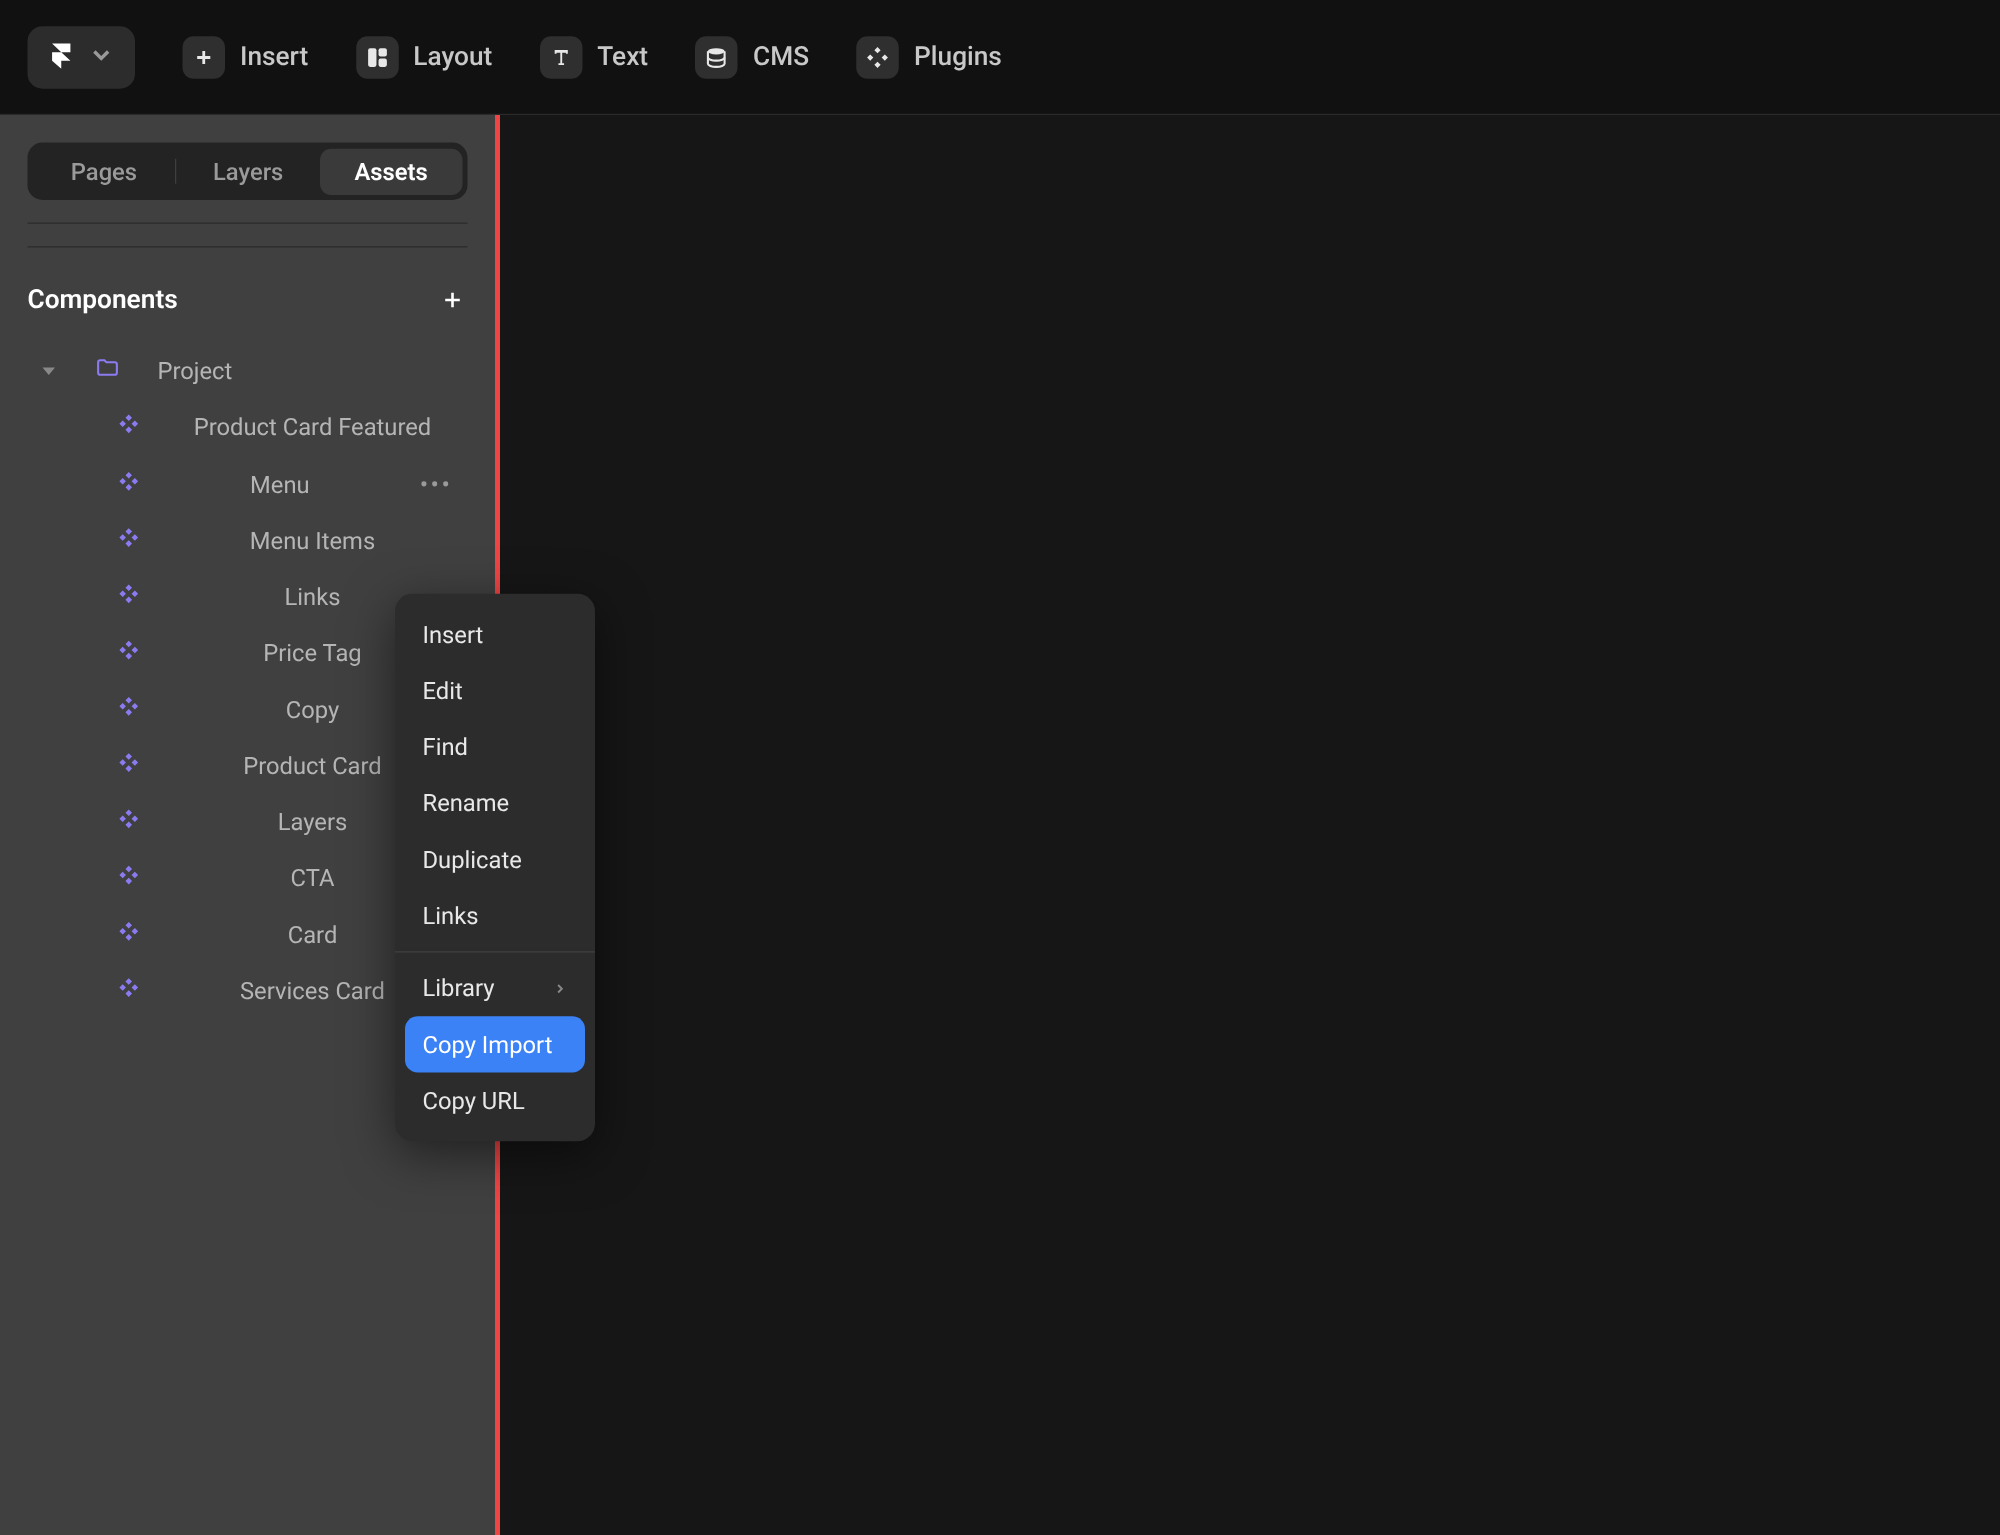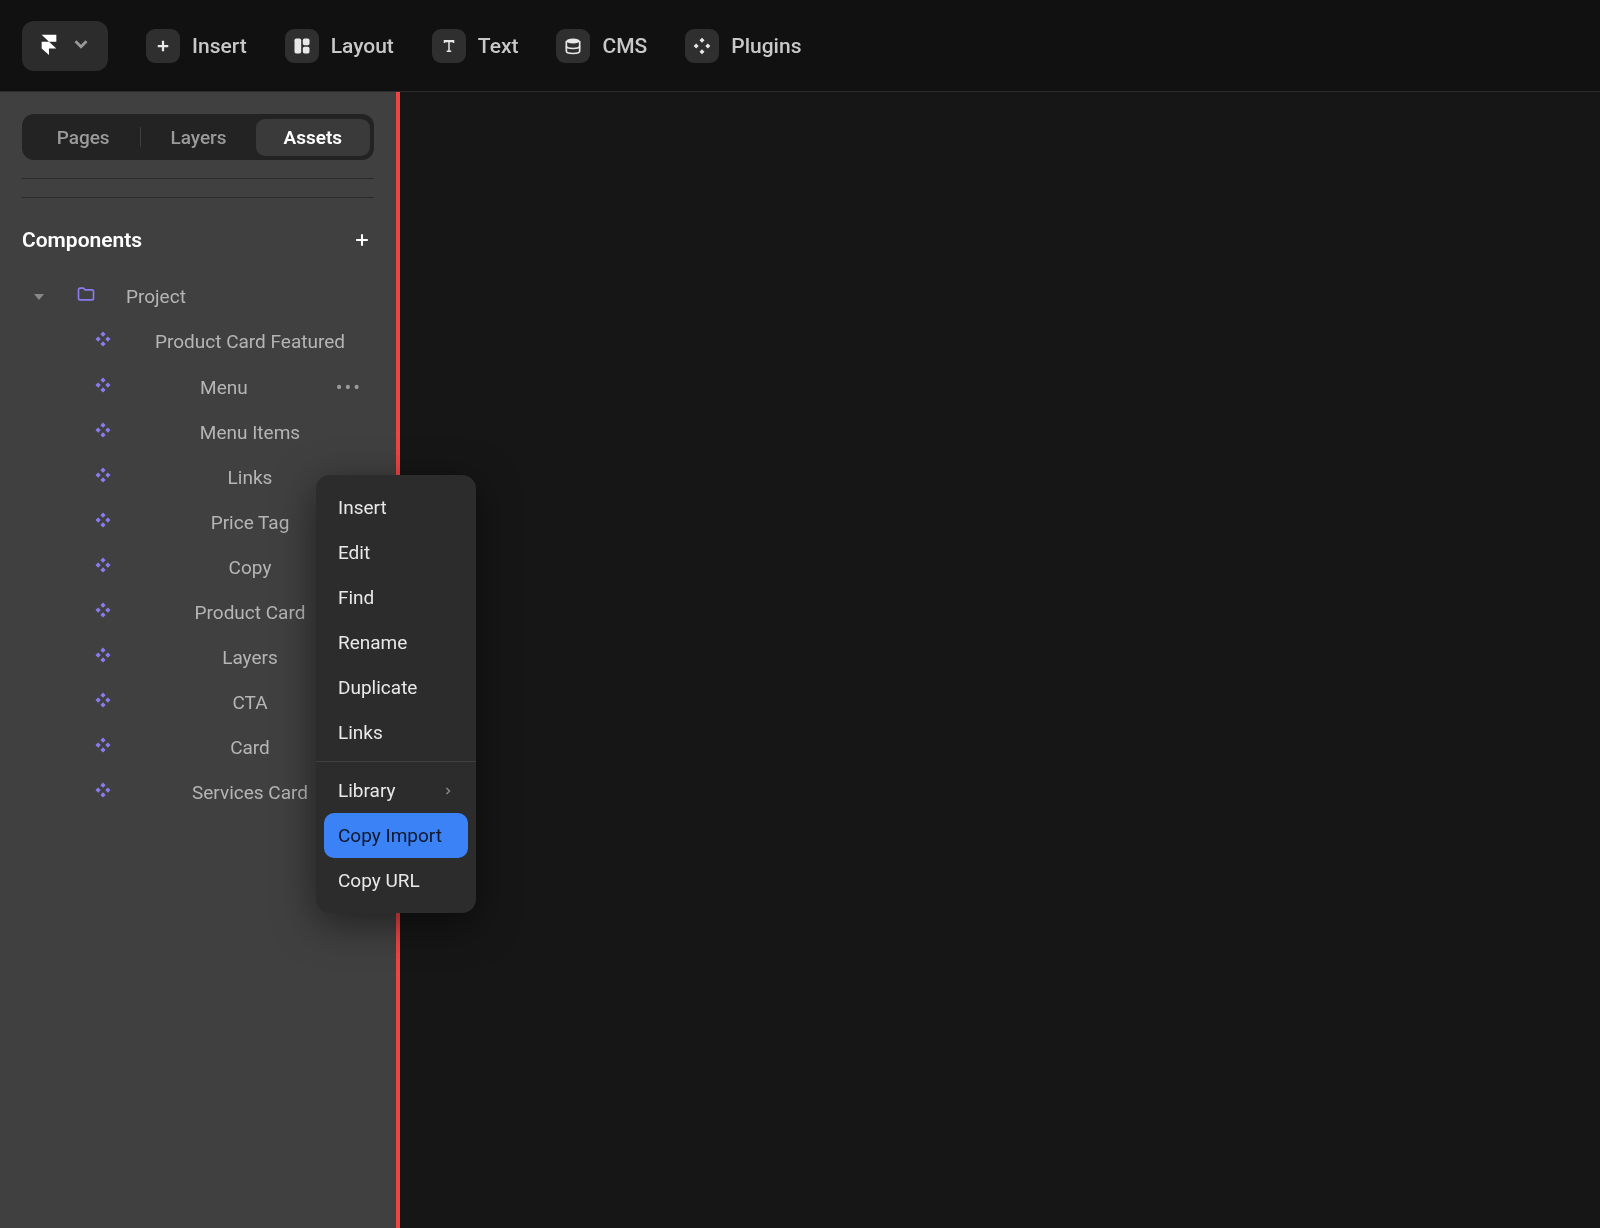--- a/index.html
+++ b/index.html
@@ -200,21 +200,21 @@
       align-items: center;
       justify-content: space-between;
     }
     .context-divider {
       height: 1px;
       background: #404040;
       margin: 6px 0;
     }
     .context-item.highlighted {
       background: #3b82f6;
-      color: #0f172a;
+      color: #ffffff;
       border-radius: 10px;
       margin: 0 8px;
       padding: 11px 14px;
     }
     .chevron-right {
       color: #888;
     }
   </style>
 </head>
 <body>

